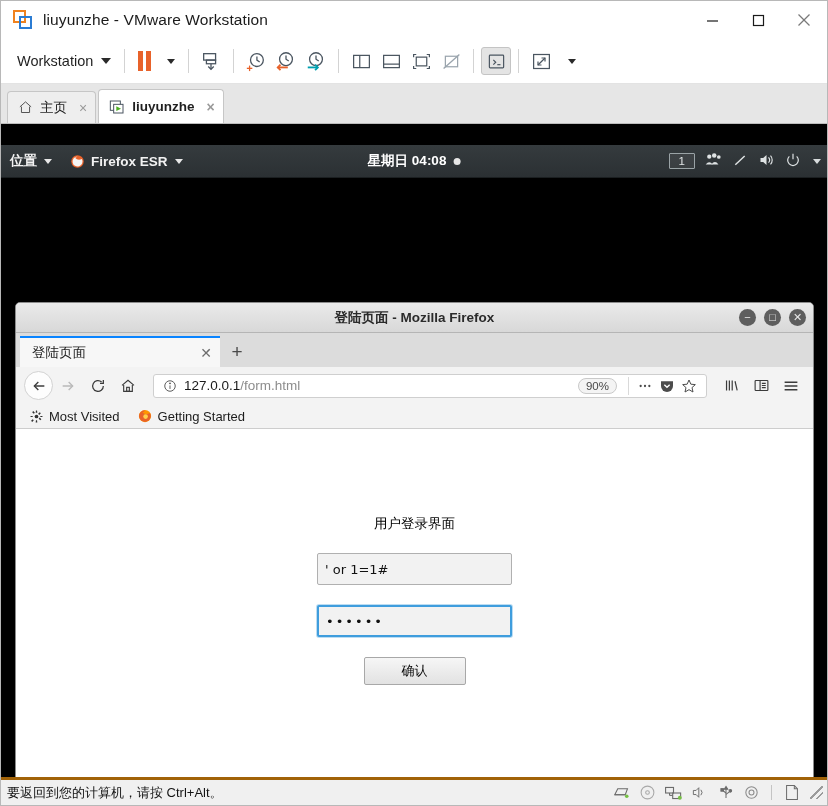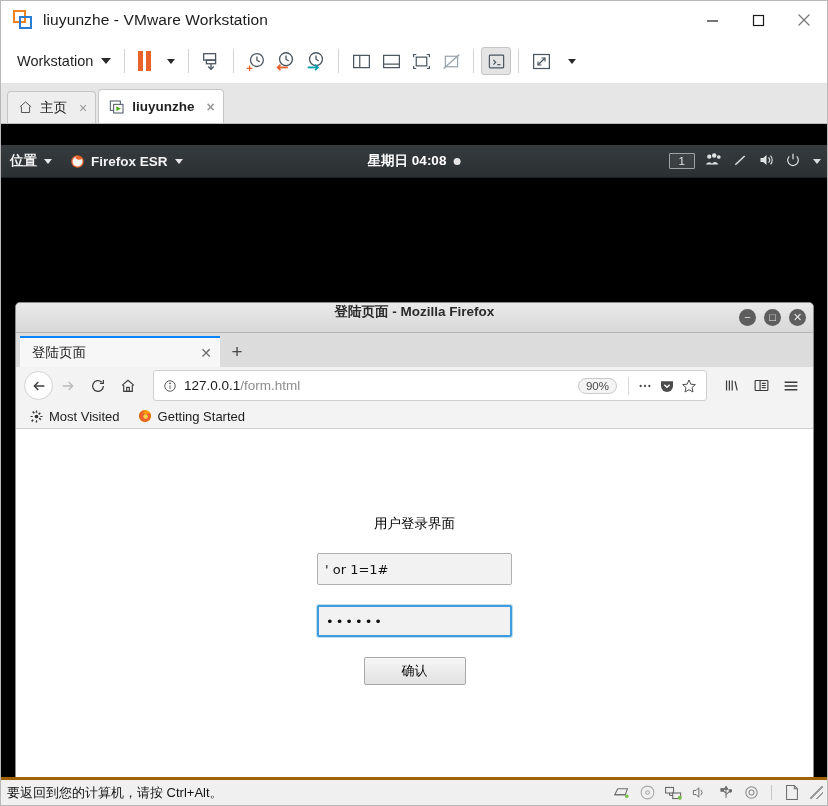--- a/index.html
+++ b/index.html
@@ -165,21 +165,21 @@
     border: 1px solid #8c8c8c;
     border-radius: 5px 5px 0 0;
     box-sizing: border-box;
     display: flex; flex-direction: column;
     overflow: hidden;
   }
   .ff-titlebar {
     height: 29px; flex: 0 0 29px;
     background: linear-gradient(to bottom, #eaeaea, #d8d8d8);
     border-bottom: 1px solid #b5b5b5;
-    display: flex; justify-content: center;
+    display: flex; align-items: center; justify-content: center;
     position: relative;
   }
   .ff-title-text { font-size: 13.5px; font-weight: bold; color: #2b2b2b; }
   .ff-wincontrols {
     position: absolute; right: 7px; top: 0; height: 29px;
     display: flex; align-items: center; gap: 8px;
   }
   .ff-cbtn {
     width: 17px; height: 17px; border-radius: 50%;
     background: #5e5e5e; color: #e9e9e9;
@@ -218,21 +218,21 @@
   .nav-btn {
     width: 30px; height: 30px; display: flex; align-items: center; justify-content: center;
     color: #3b3b3b;
   }
   .nav-btn.back {
     border: 1px solid #d2d2d2; border-radius: 50%; background: #fdfdfd;
     width: 29px; height: 29px; box-sizing: border-box;
   }
   .nav-btn.disabled { color: #b9b9b9; }
   .urlbar {
-    flex: 1 1 auto; height: 31px; margin: 0 6px 0 10px;
+    flex: 1 1 auto; height: 24px; margin: 0 6px 0 10px;
     background: #ffffff; border: 1px solid #cfcfcf; border-radius: 3px;
     display: flex; align-items: center; padding: 0 6px;
     box-sizing: border-box;
   }
   .url-info { width: 20px; display: flex; align-items: center; justify-content: center; color: #5c5c5c; }
   .url-text { flex: 1 1 auto; font-size: 13.5px; color: #1a1a1a; padding-left: 4px; }
   .url-text .path { color: #8d8d8d; }
   .zoom-badge {
     font-size: 11.5px; color: #4a4a4a;
     border: 1px solid #c9c9c9; border-radius: 9px;

